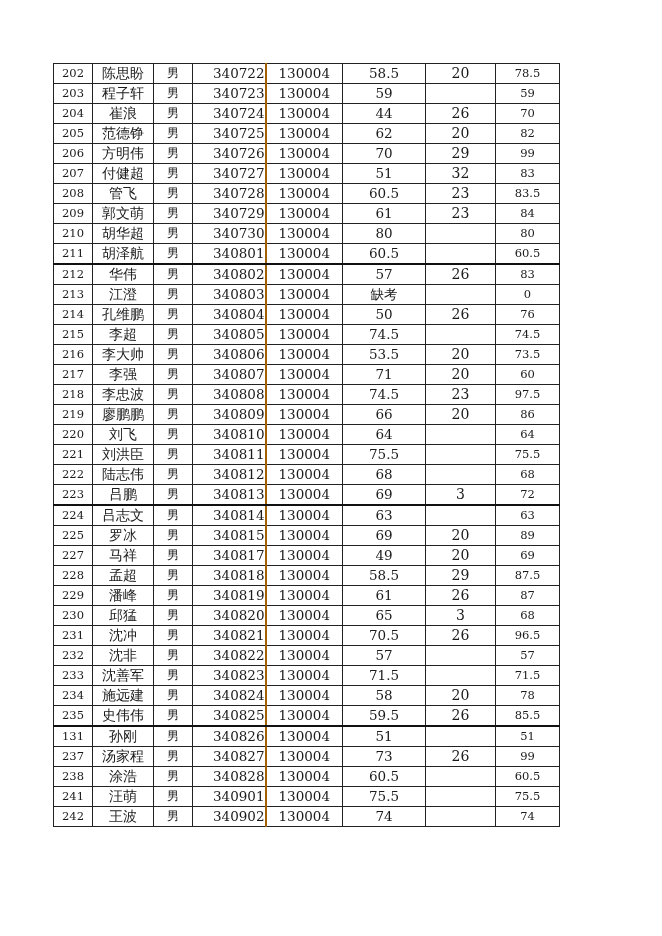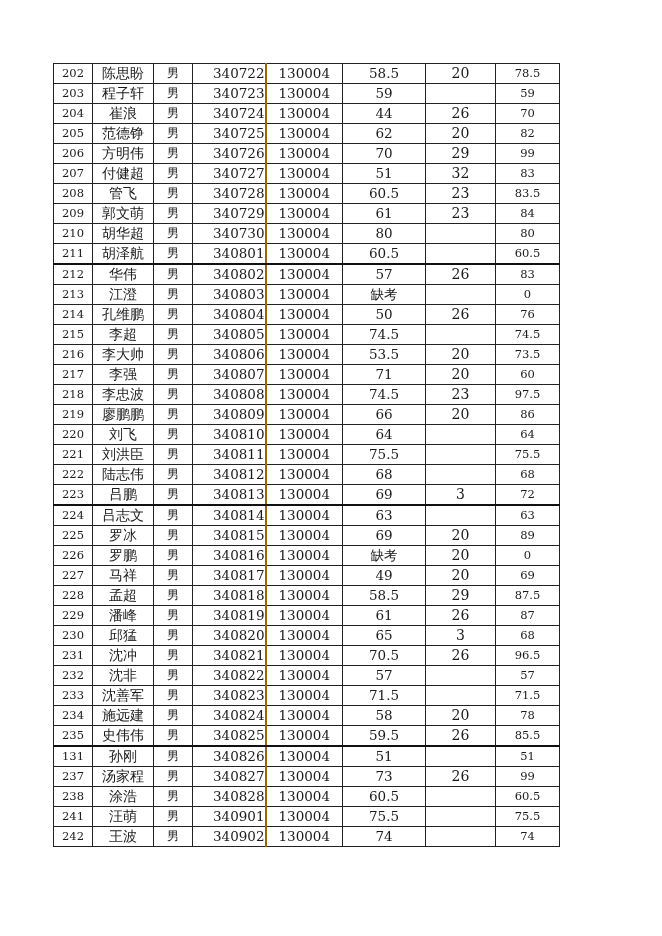--- a/index.html
+++ b/index.html
@@ -297,30 +297,20 @@
     <td class="c-no">225</td>
     <td class="c-name">罗冰</td>
     <td class="c-sex">男</td>
     <td class="c-id">340815</td>
     <td class="c-code">130004</td>
     <td class="c-score">69</td>
     <td class="c-bonus">20</td>
     <td class="c-total">89</td>
   </tr>
         <tr>
-    <td class="c-no">226</td>
-    <td class="c-name">罗鹏</td>
-    <td class="c-sex">男</td>
-    <td class="c-id">340816</td>
-    <td class="c-code">130004</td>
-    <td class="c-score">缺考</td>
-    <td class="c-bonus">20</td>
-    <td class="c-total">0</td>
-  </tr>
-        <tr>
     <td class="c-no">227</td>
     <td class="c-name">马祥</td>
     <td class="c-sex">男</td>
     <td class="c-id">340817</td>
     <td class="c-code">130004</td>
     <td class="c-score">49</td>
     <td class="c-bonus">20</td>
     <td class="c-total">69</td>
   </tr>
         <tr>

